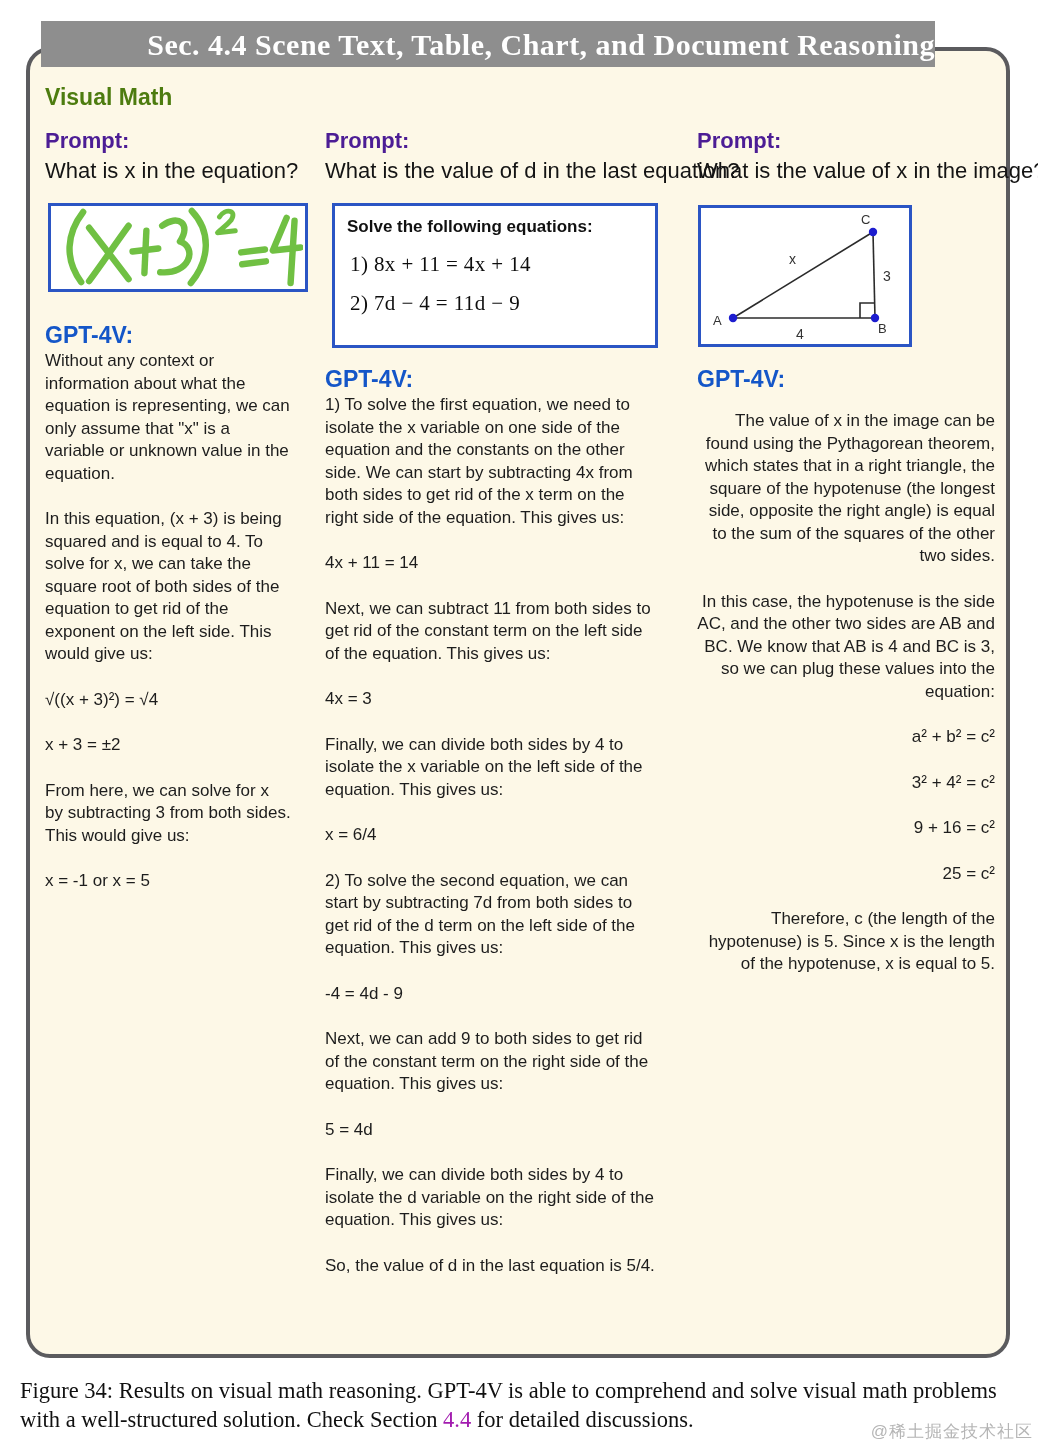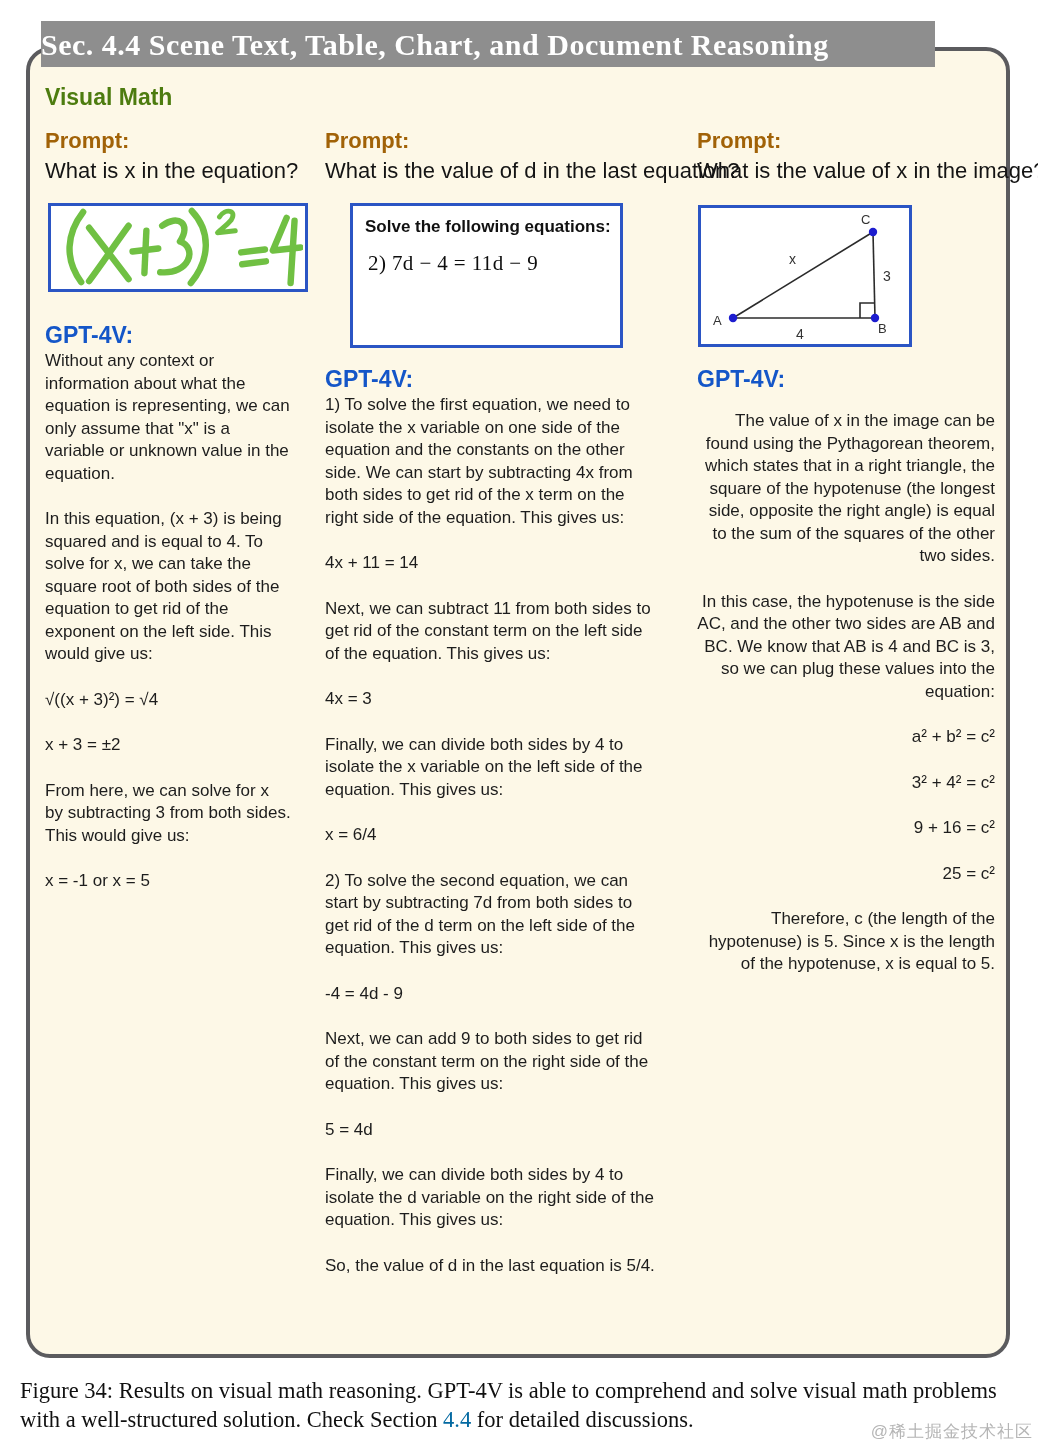--- a/index.html
+++ b/index.html
@@ -6,53 +6,53 @@
   body{
     width:1038px;height:1450px;position:relative;background:#ffffff;
     font-family:"Liberation Sans",sans-serif;color:#1d1d1d;overflow:hidden;
   }
   .panel{
     position:absolute;left:26px;top:47px;width:984px;height:1311px;
     box-sizing:border-box;background:#fdf8e7;border:4px solid #5b5b5e;border-radius:24px;
   }
   .titlebar{
     position:absolute;left:41px;top:21px;width:894px;height:46px;z-index:3;
-    background:#8e8e8e;color:#ffffff;text-align:left;line-height:47px;
+    background:#8e8e8e;color:#ffffff;text-align:right;line-height:47px;
     font-family:"Liberation Serif",serif;font-weight:bold;font-size:30px;letter-spacing:.5px;
   }
   .category{
     position:absolute;left:45px;top:84px;z-index:2;
     color:#4d7c0f;font-weight:bold;font-size:23px;
   }
   .col{position:absolute;top:120px;z-index:2;}
   .col1{left:45px;width:246px;}
   .col2{left:325px;width:332px;}
   .col3{left:697px;width:298px;}
-  .p-label{position:absolute;top:8px;left:0;color:#a16207;font-weight:bold;font-size:22px;}
+  .p-label{position:absolute;top:8px;left:0;color:#4c1d95;font-weight:bold;font-size:22px;}
   .p-text{position:absolute;top:38px;left:0;font-size:22px;white-space:nowrap;color:#141414;}
   .model-label{position:absolute;left:0;color:#1456c8;font-weight:bold;font-size:23px;}
   .col1 .model-label{top:202px;}
   .col2 .model-label,.col3 .model-label{top:246px;}
   .resp{position:absolute;left:0;}
   .col1 .resp{top:230px;width:246px;}
   .col2 .resp{top:274px;width:332px;}
   .col3 .resp{top:290px;width:298px;text-align:right;}
   .resp p{margin:0 0 23px 0;font-size:17px;line-height:22.5px;color:#1d1d1d;}
   .img-box{position:absolute;box-sizing:border-box;background:#ffffff;border:3px solid #2b55c4;}
   .eq-img{left:3px;top:83px;width:260px;height:89px;}
-  .ws-img{left:25px;top:83px;width:273px;height:145px;}
+  .ws-img{left:7px;top:83px;width:326px;height:145px;}
   .ws-title{margin:11px 0 0 12px;font-weight:bold;font-size:17px;color:#111;}
   .ws-eq{margin:15px 0 0 15px;font-family:"Liberation Serif",serif;font-size:21px;color:#0d0d0d;letter-spacing:.4px;}
   .ws-eq.second{margin-top:14px;}
   .tri-img{left:1px;top:85px;width:214px;height:142px;}
   .caption{
     position:absolute;left:20px;top:1376px;width:1004px;z-index:2;
     font-family:"Liberation Serif",serif;font-size:22.5px;line-height:29px;color:#101010;
   }
-  .section-link{color:#0369a1;cursor:pointer;}
+  .section-link{color:#a21caf;cursor:pointer;}
   .watermark{
     position:absolute;right:5px;top:1420px;z-index:2;
     font-size:17px;color:#b5b5b5;letter-spacing:1px;
   }
   svg text{font-family:"Liberation Sans",sans-serif;}
 </style>
 </head>
 <body>
 
 <div class="panel"></div>
@@ -96,20 +96,21 @@
     <p>x = -1 or x = 5</p>
   </div>
 </div>
 
 <div class="col col2">
   <div class="p-label">Prompt:</div>
   <div class="p-text">What is the value of d in the last equation?</div>
 
   <div class="img-box ws-img">
     <div class="ws-title">Solve the following equations:</div>
+    <div class="ws-eq">1)  8x + 11 = 4x + 14</div>
     <div class="ws-eq second">2)  7d − 4 = 11d − 9</div>
   </div>
 
   <div class="model-label">GPT-4V:</div>
   <div class="resp">
     <p>1) To solve the first equation, we need to isolate the x variable on one side of the equation and the constants on the other side. We can start by subtracting 4x from both sides to get rid of the x term on the right side of the equation. This gives us:</p>
     <p>4x + 11 = 14</p>
     <p>Next, we can subtract 11 from both sides to get rid of the constant term on the left side of the equation. This gives us:</p>
     <p>4x = 3</p>
     <p>Finally, we can divide both sides by 4 to isolate the x variable on the left side of the equation. This gives us:</p>

